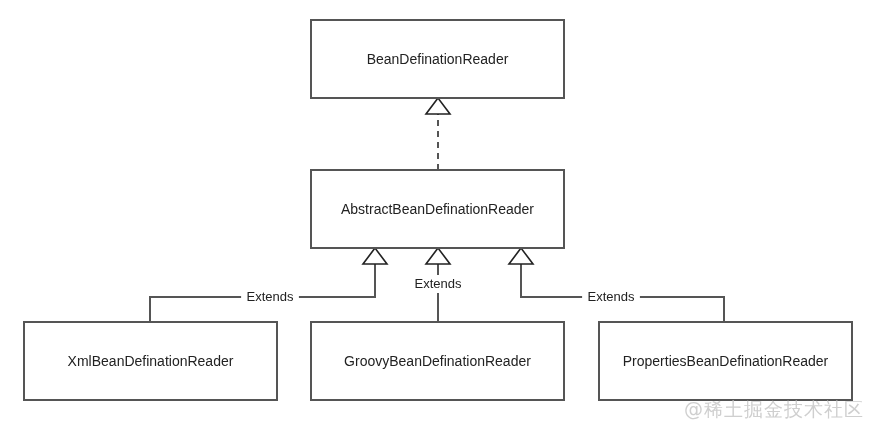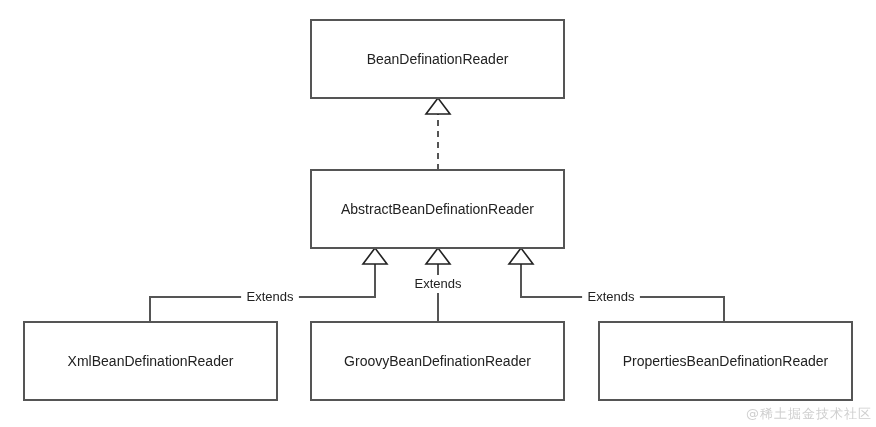--- a/index.html
+++ b/index.html
@@ -62,24 +62,24 @@
     font-size: 13px;
     fill: #222222;
     text-anchor: middle;
     dominant-baseline: middle;
   }
   .edge-label-bg {
     fill: #ffffff;
   }
   .watermark {
     position: absolute;
-    right: 4px;
+    right: 12px;
     bottom: 4px;
     font-family: "DejaVu Sans", sans-serif;
-    font-size: 13px;
+    font-size: 19px;
     color: #cfcfcf;
     letter-spacing: 1px;
     white-space: nowrap;
     user-select: none;
   }
 </style>
 </head>
 <body>
 
 <div id="diagram-root">

